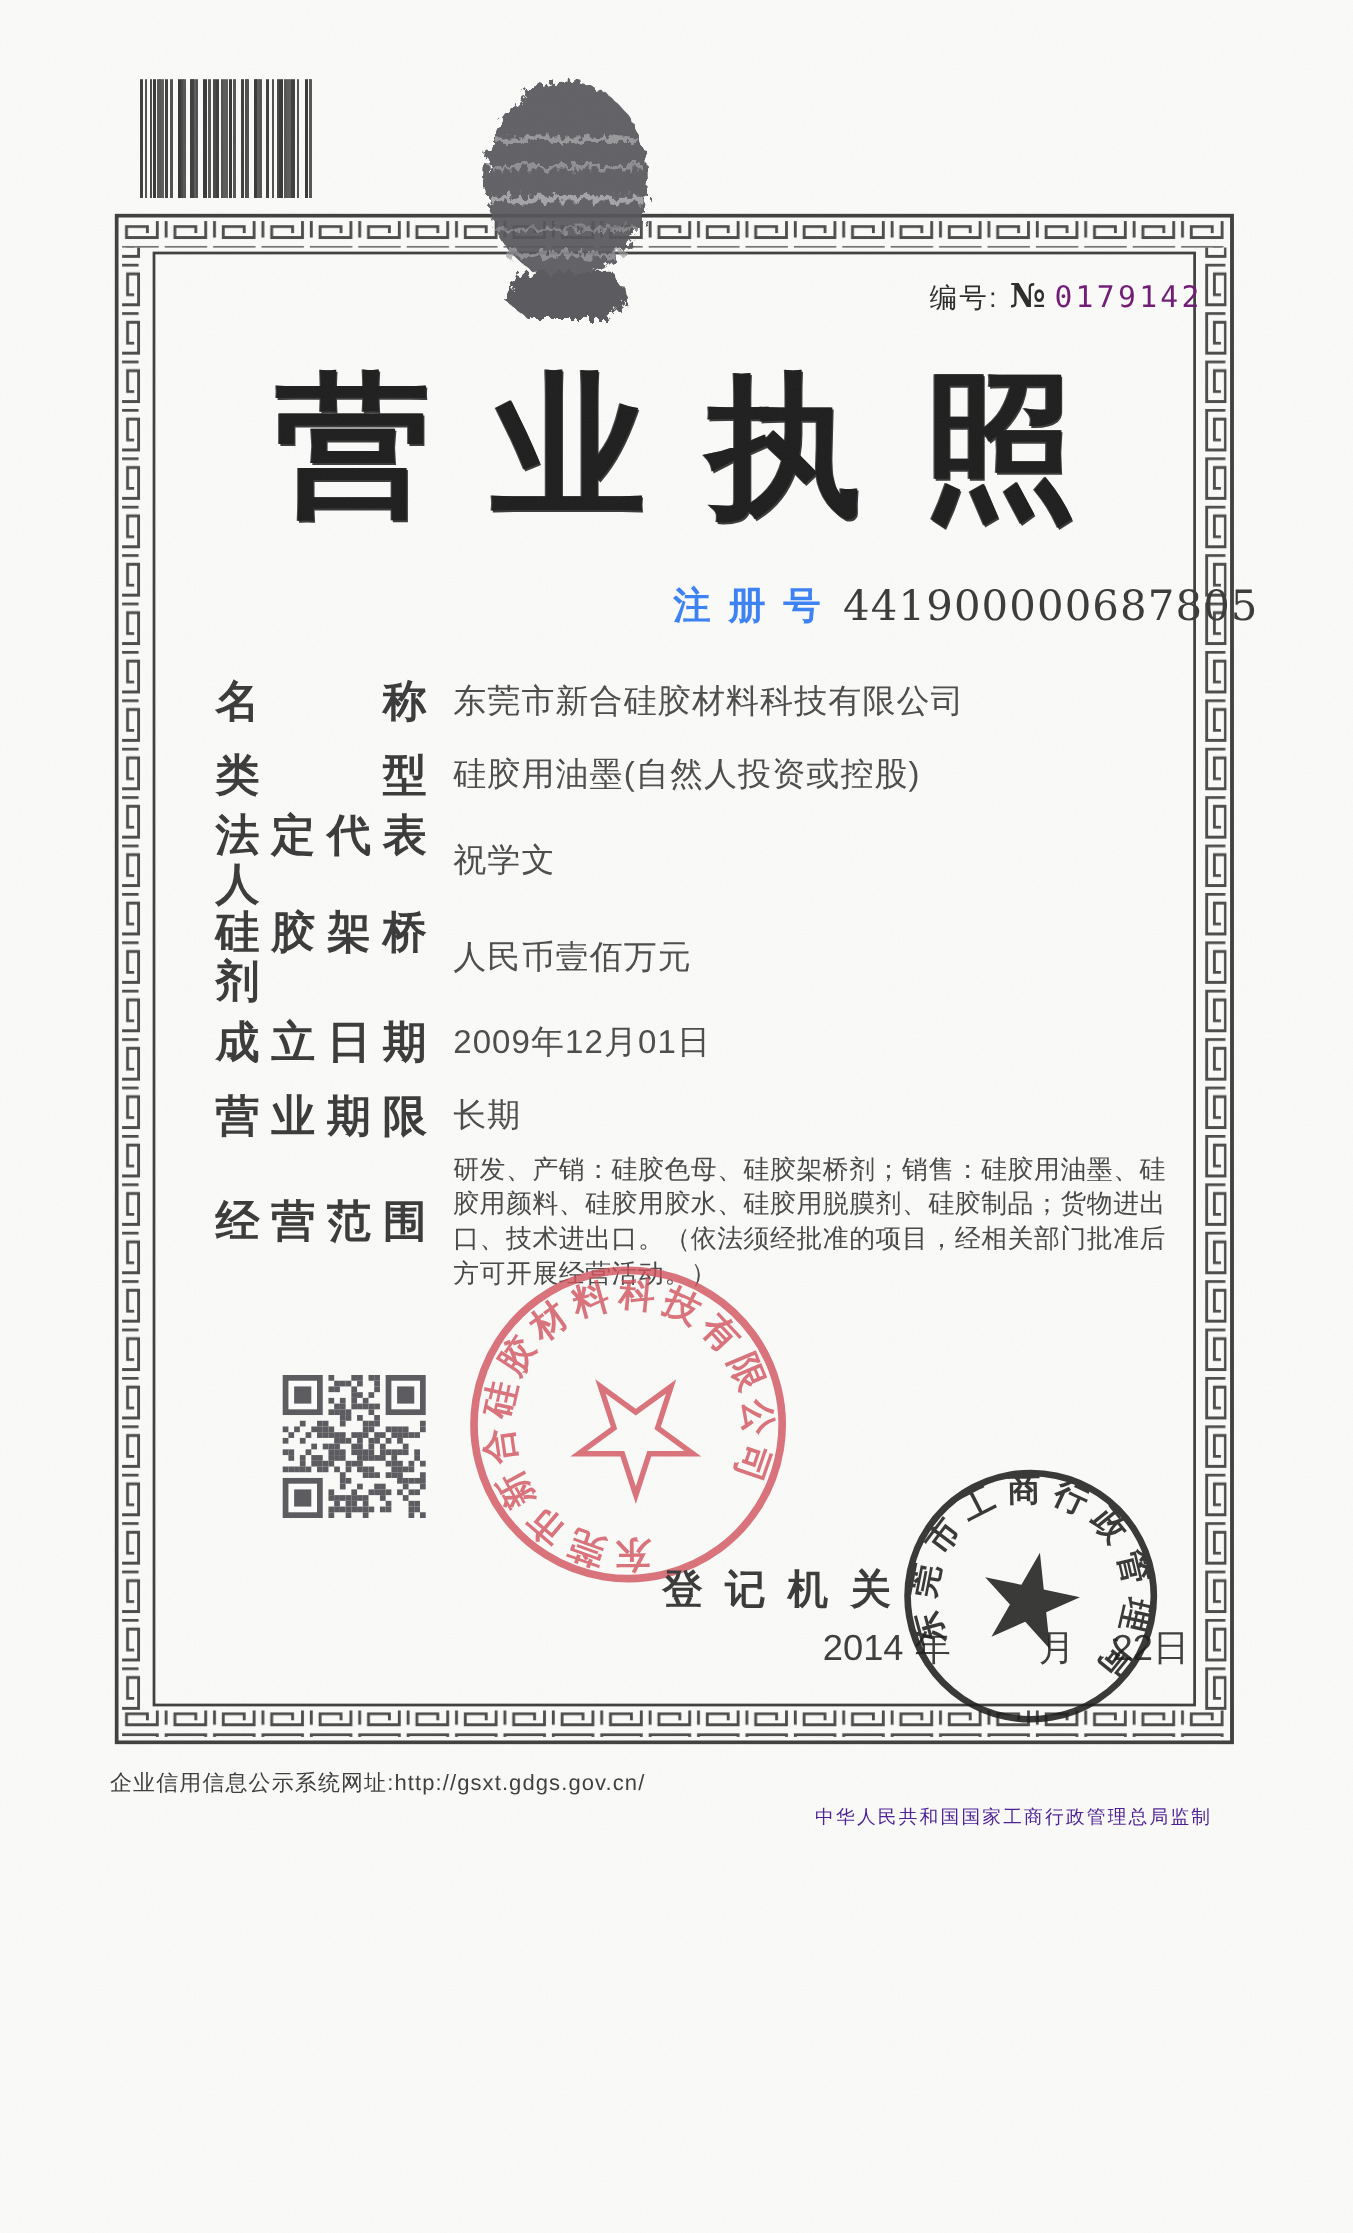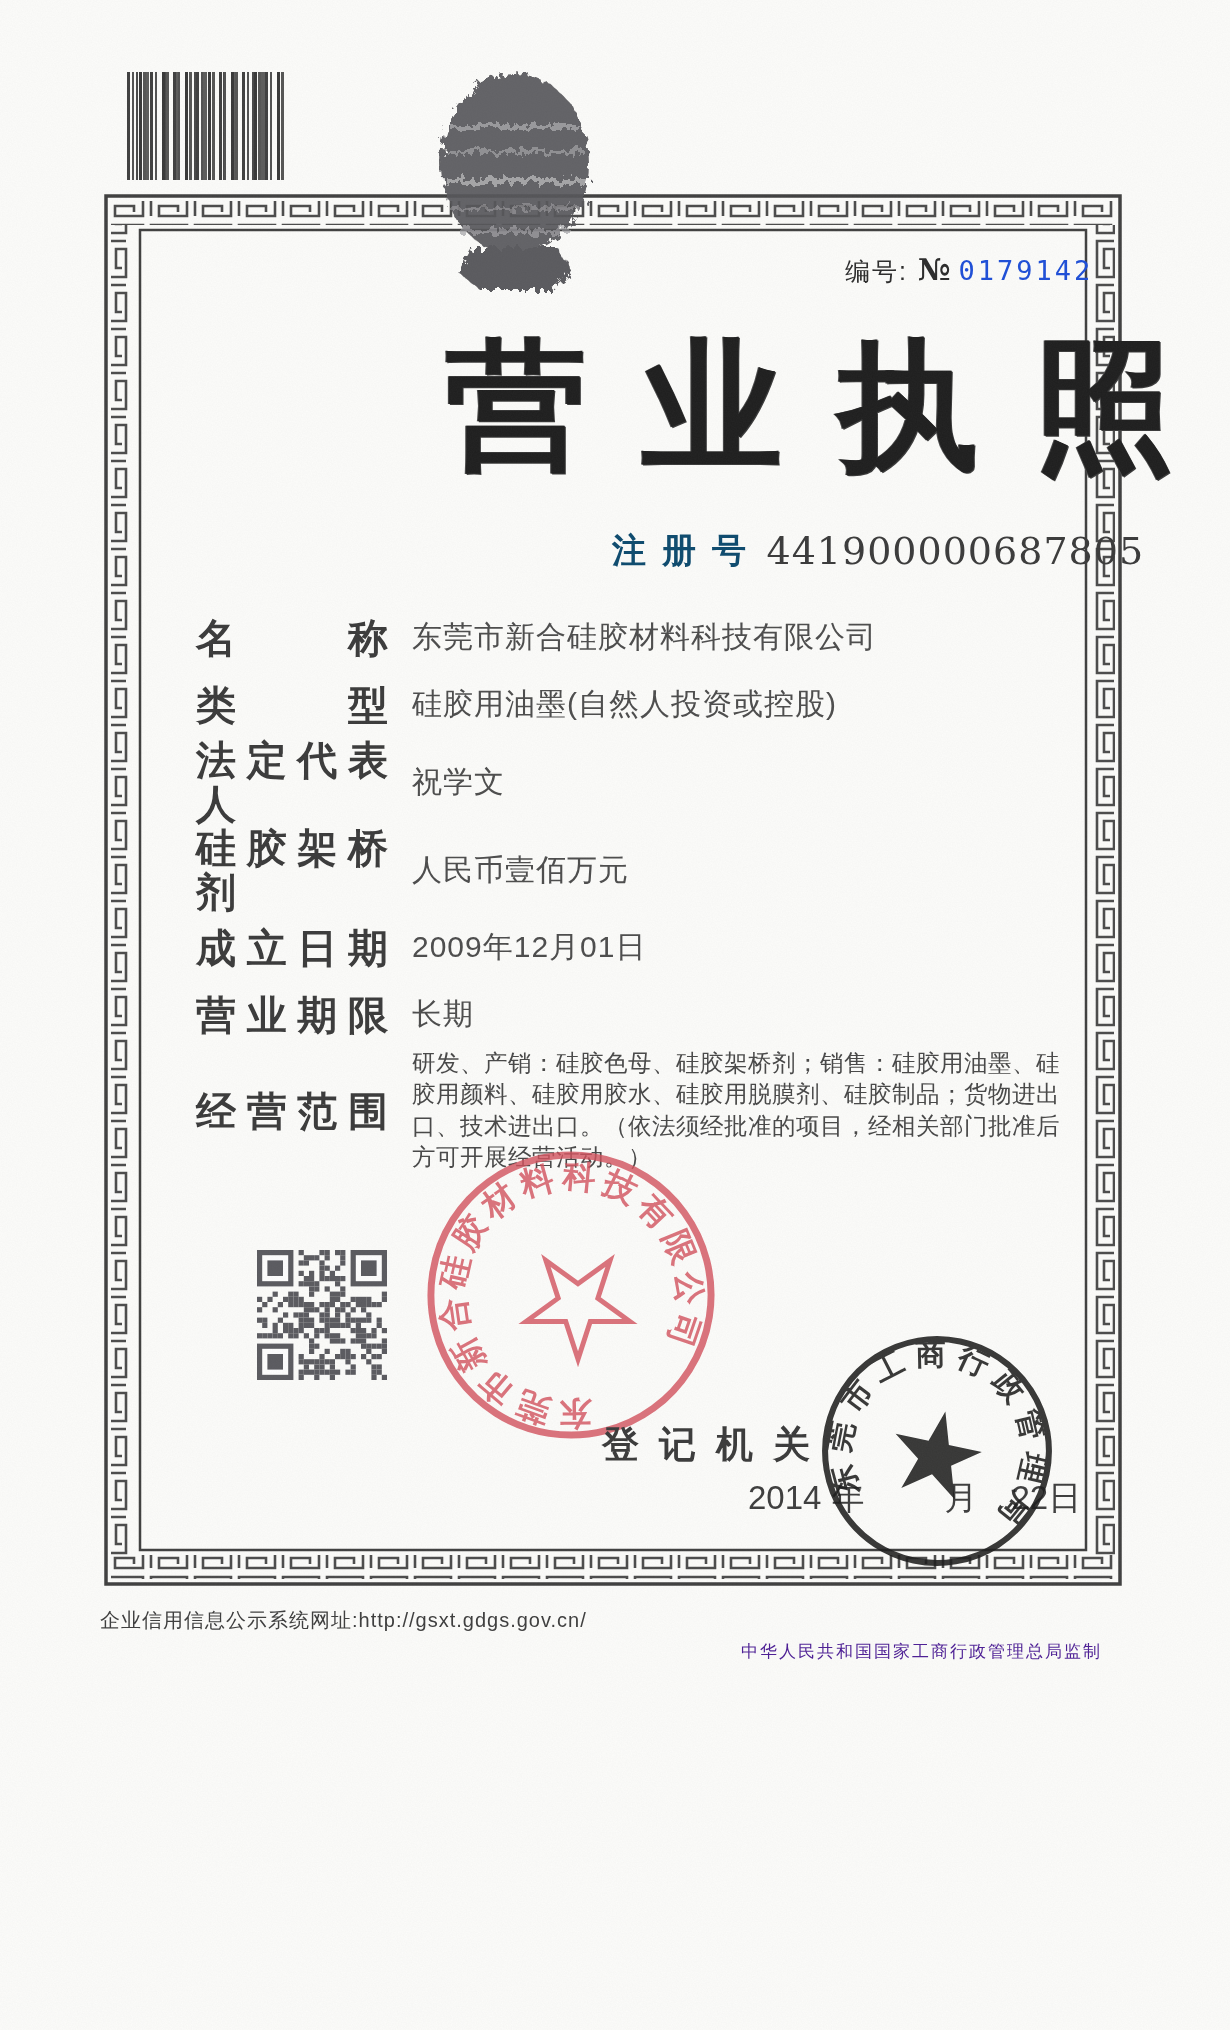--- a/index.html
+++ b/index.html
@@ -15,31 +15,31 @@
 
   
   .frame{position:absolute;left:104px;top:194px;}
 
   
   .emblem{position:absolute;left:430px;top:66px;opacity:.92;}
 
   
   .serial{position:absolute;left:845px;top:252px;font-size:25px;color:#2b2b2b;letter-spacing:2px;white-space:nowrap;}
   .serial .no-symbol{font-family:"DejaVu Serif",serif;font-weight:bold;font-size:30px;margin:0 6px 0 10px;}
-  .serial .number{font-family:"DejaVu Sans Mono","Liberation Mono",monospace;font-size:27px;letter-spacing:3px;color:#1d4ed8;}
-
-  
-  .title{position:absolute;left:0;top:318px;width:100%;margin:0;text-align:right;
+  .serial .number{font-family:"DejaVu Sans Mono","Liberation Mono",monospace;font-size:27px;letter-spacing:3px;color:#701a75;}
+
+  
+  .title{position:absolute;left:0;top:318px;width:100%;margin:0;text-align:center;
          font-size:140px;line-height:1.25;font-weight:900;color:#1e1e1e;
          letter-spacing:56px;text-indent:56px;
          text-shadow:1px 1px 0 #3a3a3a, -1px 0 0 #4a4a4a;}
 
   
   .regno{position:absolute;left:612px;top:528px;white-space:nowrap;}
-  .regno-label{font-size:34px;font-weight:600;letter-spacing:16px;color:#0c4a6e;vertical-align:middle;}
+  .regno-label{font-size:34px;font-weight:600;letter-spacing:16px;color:#3b82f6;vertical-align:middle;}
   .regno-value{font-size:38px;font-family:"DejaVu Serif",serif;color:#3a3a3a;letter-spacing:1px;vertical-align:middle;}
 
   
   .fields{position:absolute;left:196px;top:604px;width:900px;}
   .field-row{display:flex;align-items:center;min-height:67px;}
   .field-label{flex:0 0 192px;width:192px;font-size:40px;font-weight:600;color:#3a3a3a;
                text-align:justify;text-align-last:justify;line-height:1.1;}
   .field-value{margin-left:24px;font-size:30px;color:#4c4c4c;letter-spacing:1px;}
   .field-row.scope{min-height:120px;align-items:center;}
   .field-row.scope .field-value{font-size:23.5px;width:652px;line-height:1.33;letter-spacing:.5px;color:#474747;}

